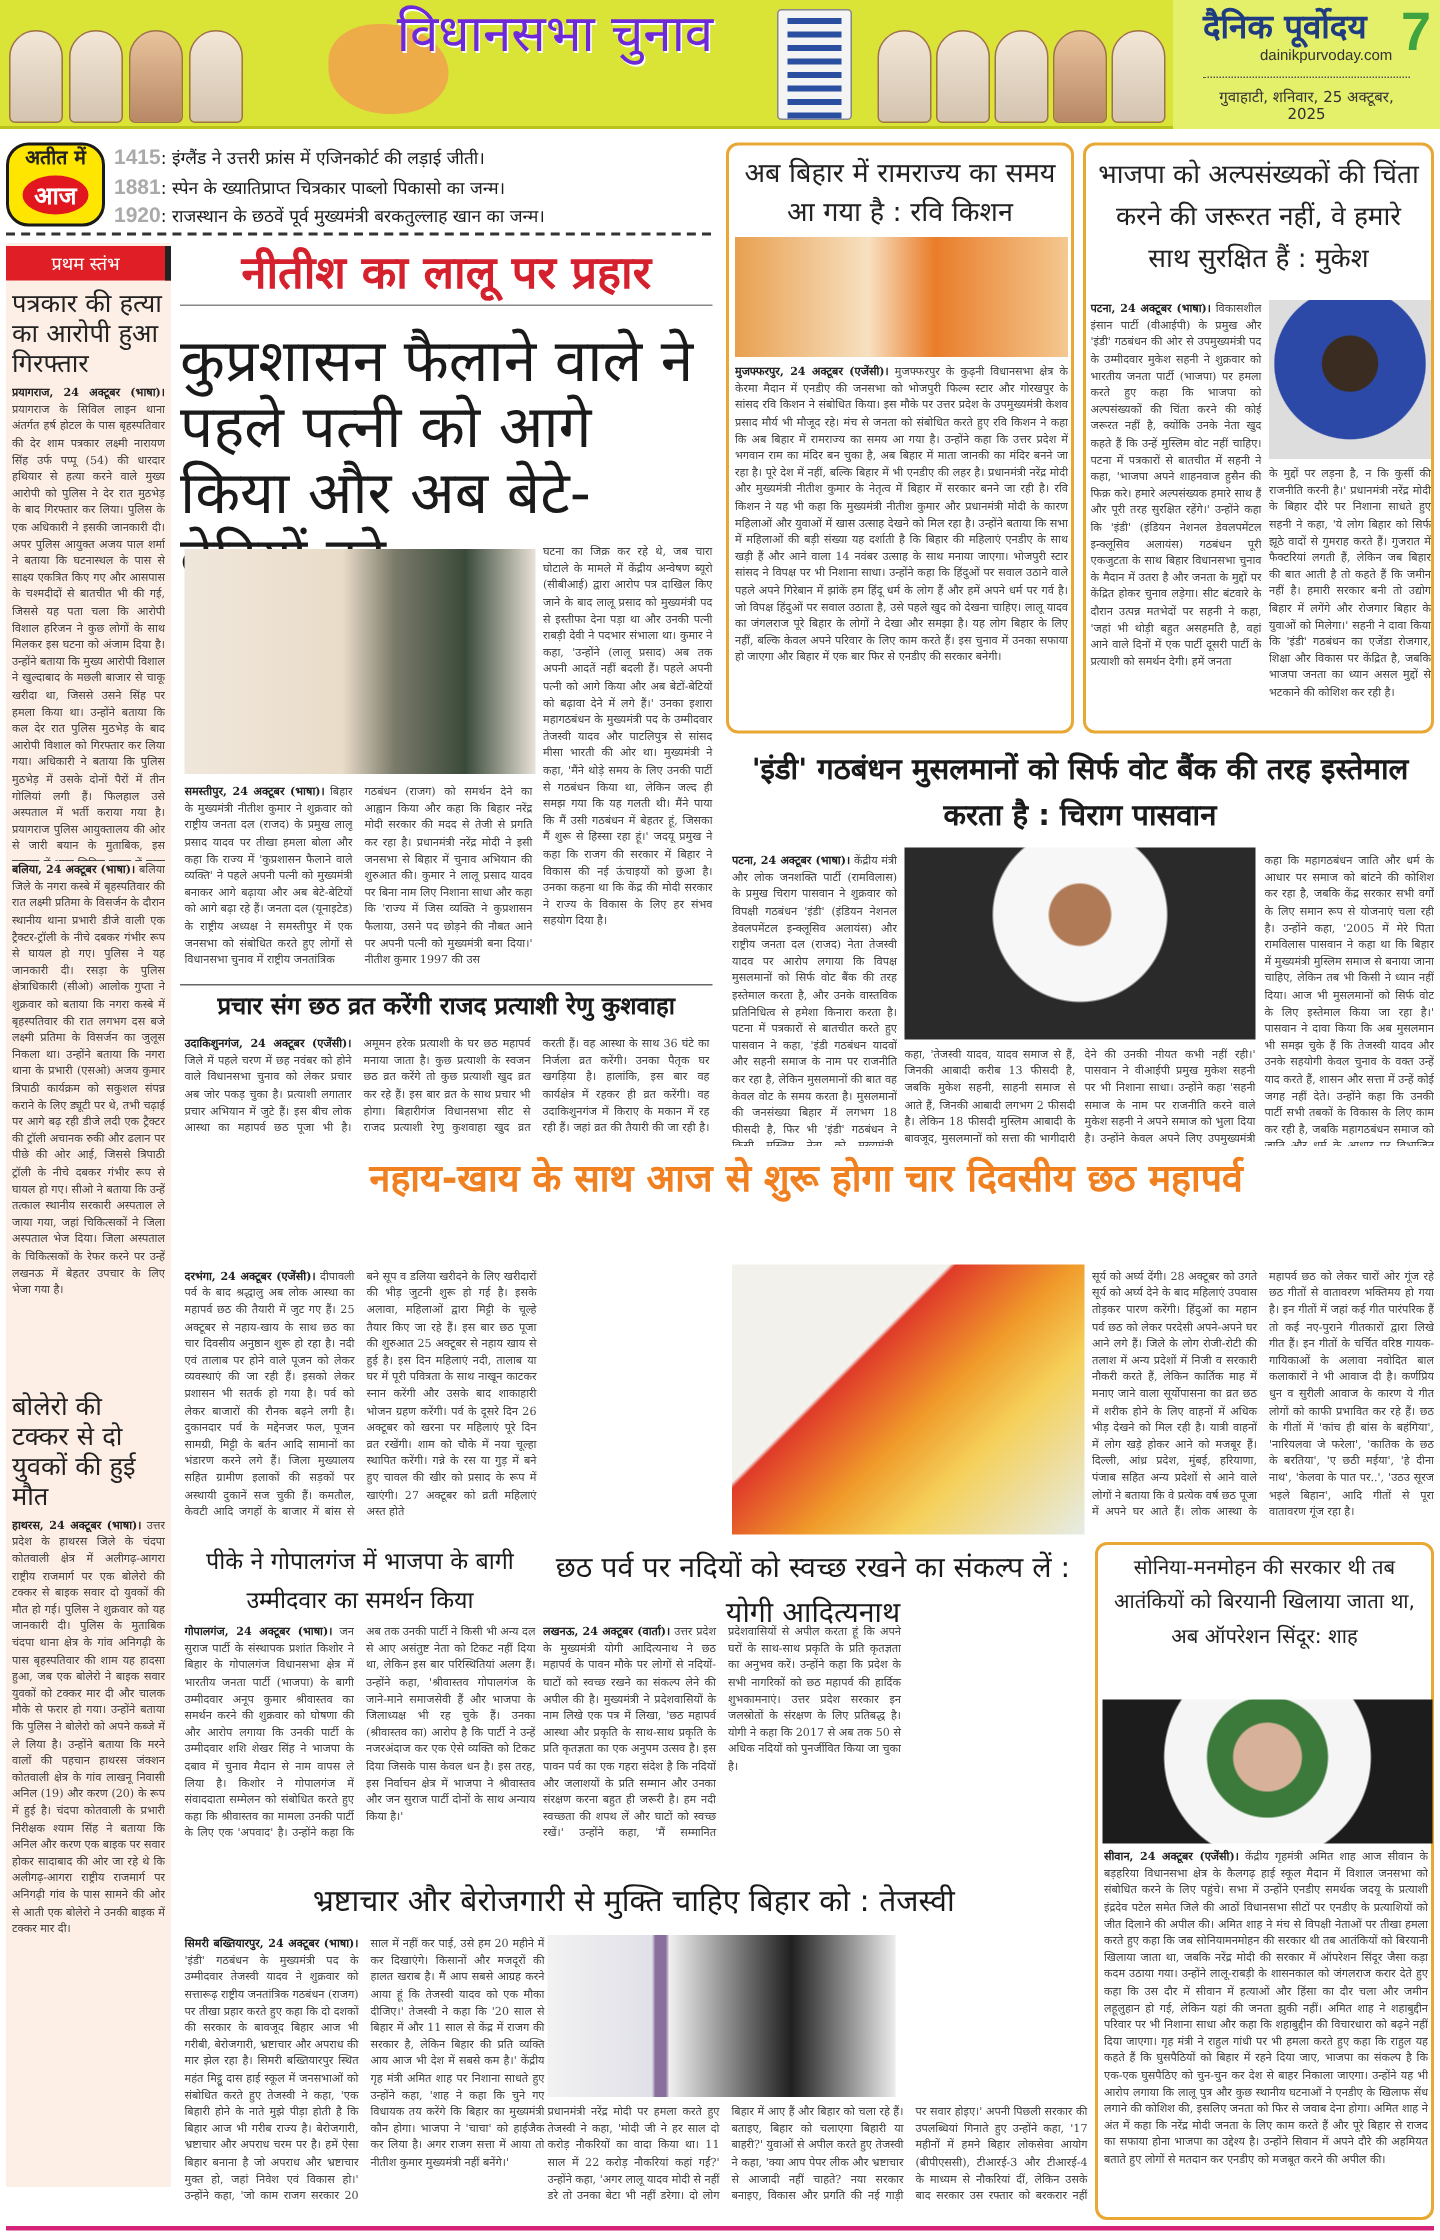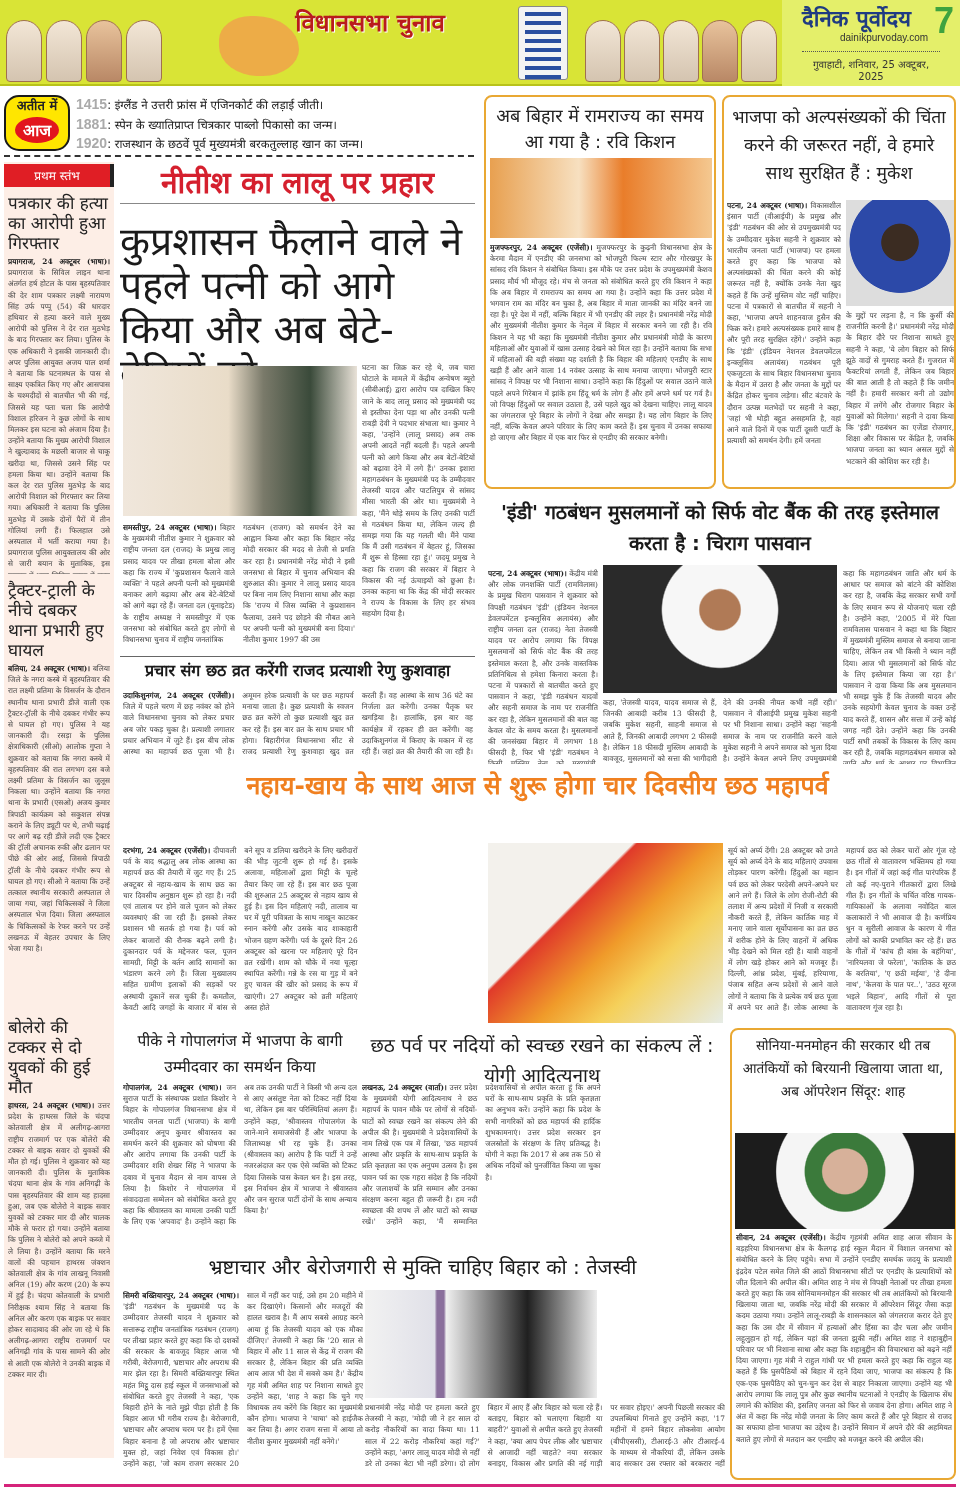--- a/index.html
+++ b/index.html
@@ -4,21 +4,21 @@
 <style>
 *{box-sizing:border-box;margin:0;padding:0}
 body{width:960px;height:1493px;background:#fff;font-family:"DejaVu Sans",sans-serif;color:#222;overflow:hidden;position:relative}
 .masthead{position:absolute;left:0;top:0;width:960px;height:86px;background:#d9e436;border-bottom:2px solid #b8c21a}
 .mh-left{position:absolute;left:6px;top:6px;width:190px;height:76px;display:flex;gap:4px;align-items:flex-end}
 .face{width:36px;height:62px;border-radius:18px 18px 4px 4px;background:linear-gradient(#e8c39c,#b98866);border:1px solid #a07050}
 .face.w{background:linear-gradient(#f2e6d6,#d4c4b0)}
 .mh-title{position:absolute;left:225px;top:4px;width:290px;height:80px;text-align:center}
 .map-shape{position:absolute;left:-6px;top:12px;width:80px;height:60px;background:#f0a24a;border-radius:40% 55% 45% 50%;opacity:.85}
 .mh-t1{position:relative;font-family:"DejaVu Serif",serif;font-weight:bold;font-size:30px;color:#d9142a;line-height:36px;text-shadow:1px 1px 0 #fff}
-.mh-t2{position:relative;font-family:"DejaVu Serif",serif;font-weight:bold;font-size:24px;color:#b91c1c;line-height:38px;text-shadow:1px 1px 0 #fff}
+.mh-t2{position:relative;font-family:"DejaVu Serif",serif;font-weight:normal;font-size:34px;color:#6d28d9;line-height:38px;text-shadow:1px 1px 0 #fff}
 .evm{position:absolute;left:518px;top:6px;width:50px;height:74px;background:#f4f4f4;border:1px solid #888;border-radius:3px}
 .evm i{display:block;height:4px;margin:5px 6px;background:#2a4fa0}
 .mh-right{position:absolute;left:585px;top:6px;width:195px;height:76px;display:flex;gap:3px;align-items:flex-end}
 .brand{position:absolute;left:782px;top:0;width:178px;height:86px;background:#e4ef6a;padding:4px 20px}
 .brand-name{font-family:"DejaVu Serif",serif;font-weight:bold;font-size:22px;color:#1f3b82;line-height:28px}
 .page-no{position:absolute;right:6px;top:0;font-family:"Liberation Sans",sans-serif;font-weight:bold;font-size:36px;color:#3fa33f}
 .brand-url{font-family:"Liberation Sans",sans-serif;font-size:10px;color:#333;margin-left:38px}
 .brand-date{font-size:10px;color:#333;border-top:1px dotted #555;margin-top:8px;padding-top:5px;text-align:center}
 .atit{position:absolute;left:4px;top:95px;width:470px;height:58px}
 .atit-box{position:absolute;left:0;top:0;width:66px;height:56px;background:#ffe600;border:2px solid #1a1a1a;border-radius:15px;text-align:center}
@@ -102,21 +102,20 @@
 </div>
 <div class="dash"></div>
 
 <div class="sidebar">
   <div class="side-tag">प्रथम स्तंभ</div>
   <div>
     <div class="side-h">पत्रकार की हत्या का आरोपी हुआ गिरफ्तार</div>
     <div class="body-txt" style="height:318px"><b>प्रयागराज, 24 अक्टूबर (भाषा)।</b> <span>प्रयागराज के सिविल लाइन थाना अंतर्गत हर्ष होटल के पास बृहस्पतिवार की देर शाम पत्रकार लक्ष्मी नारायण सिंह उर्फ पप्पू (54) की धारदार हथियार से हत्या करने वाले मुख्य आरोपी को पुलिस ने देर रात मुठभेड़ के बाद गिरफ्तार कर लिया। पुलिस के एक अधिकारी ने इसकी जानकारी दी। अपर पुलिस आयुक्त अजय पाल शर्मा ने बताया कि घटनास्थल के पास से साक्ष्य एकत्रित किए गए और आसपास के चश्मदीदों से बातचीत भी की गई, जिससे यह पता चला कि आरोपी विशाल हरिजन ने कुछ लोगों के साथ मिलकर इस घटना को अंजाम दिया है। उन्होंने बताया कि मुख्य आरोपी विशाल ने खुल्दाबाद के मछली बाजार से चाकू खरीदा था, जिससे उसने सिंह पर हमला किया था। उन्होंने बताया कि कल देर रात पुलिस मुठभेड़ के बाद आरोपी विशाल को गिरफ्तार कर लिया गया। अधिकारी ने बताया कि पुलिस मुठभेड़ में उसके दोनों पैरों में तीन गोलियां लगी हैं। फिलहाल उसे अस्पताल में भर्ती कराया गया है। प्रयागराज पुलिस आयुक्तालय की ओर से जारी बयान के मुताबिक, इस प्रकरण में थाना सिविल लाइन में प्राप्त तहरीर के आधार पर भारतीय न्याय संहिता की धारा 103(1)/61(2) के तहत मुकदमा पंजीकृत किया गया है। शर्मा ने बताया कि मुख्य आरोपी विशाल के साथ इस घटना में शामिल एक अन्य आरोपी की तलाश की जा रही है। इसके अलावा, दो अन्य संदिग्धों को पुलिस हिरासत में लेकर पूछताछ की जा रही है।</span></div>
   </div>
   <div>
-    <div class="side-h">ट्रैक्टर-ट्राली के नीचे दबकर थाना प्रभारी हुए घायल</div>
     <div class="body-txt" style="height:348px"><b>बलिया, 24 अक्टूबर (भाषा)।</b> <span>बलिया जिले के नगरा कस्बे में बृहस्पतिवार की रात लक्ष्मी प्रतिमा के विसर्जन के दौरान स्थानीय थाना प्रभारी डीजे वाली एक ट्रैक्टर-ट्रॉली के नीचे दबकर गंभीर रूप से घायल हो गए। पुलिस ने यह जानकारी दी। रसड़ा के पुलिस क्षेत्राधिकारी (सीओ) आलोक गुप्ता ने शुक्रवार को बताया कि नगरा कस्बे में बृहस्पतिवार की रात लगभग दस बजे लक्ष्मी प्रतिमा के विसर्जन का जुलूस निकला था। उन्होंने बताया कि नगरा थाना के प्रभारी (एसओ) अजय कुमार त्रिपाठी कार्यक्रम को सकुशल संपन्न कराने के लिए ड्यूटी पर थे, तभी चढ़ाई पर आगे बढ़ रही डीजे लदी एक ट्रैक्टर की ट्रॉली अचानक रुकी और ढलान पर पीछे की ओर आई, जिससे त्रिपाठी ट्रॉली के नीचे दबकर गंभीर रूप से घायल हो गए। सीओ ने बताया कि उन्हें तत्काल स्थानीय सरकारी अस्पताल ले जाया गया, जहां चिकित्सकों ने जिला अस्पताल भेज दिया। जिला अस्पताल के चिकित्सकों के रेफर करने पर उन्हें लखनऊ में बेहतर उपचार के लिए भेजा गया है।</span></div>
   </div>
   <div>
     <div class="side-h">बोलेरो की टक्कर से दो युवकों की हुई मौत</div>
     <div class="body-txt" style="height:330px"><b>हाथरस, 24 अक्टूबर (भाषा)।</b> <span>उत्तर प्रदेश के हाथरस जिले के चंदपा कोतवाली क्षेत्र में अलीगढ़-आगरा राष्ट्रीय राजमार्ग पर एक बोलेरो की टक्कर से बाइक सवार दो युवकों की मौत हो गई। पुलिस ने शुक्रवार को यह जानकारी दी। पुलिस के मुताबिक चंदपा थाना क्षेत्र के गांव अनिगढ़ी के पास बृहस्पतिवार की शाम यह हादसा हुआ, जब एक बोलेरो ने बाइक सवार युवकों को टक्कर मार दी और चालक मौके से फरार हो गया। उन्होंने बताया कि पुलिस ने बोलेरो को अपने कब्जे में ले लिया है। उन्होंने बताया कि मरने वालों की पहचान हाथरस जंक्शन कोतवाली क्षेत्र के गांव लाखनू निवासी अनिल (19) और करण (20) के रूप में हुई है। चंदपा कोतवाली के प्रभारी निरीक्षक श्याम सिंह ने बताया कि अनिल और करण एक बाइक पर सवार होकर सादाबाद की ओर जा रहे थे कि अलीगढ़-आगरा राष्ट्रीय राजमार्ग पर अनिगढ़ी गांव के पास सामने की ओर से आती एक बोलेरो ने उनकी बाइक में टक्कर मार दी।</span></div>
   </div>
 </div>
 
 <div class="kicker">नीतीश का लालू पर प्रहार</div>
 <div class="main-h">कुप्रशासन फैलाने वाले ने पहले पत्नी को आगे किया और अब बेटे-बेटियों को</div>

